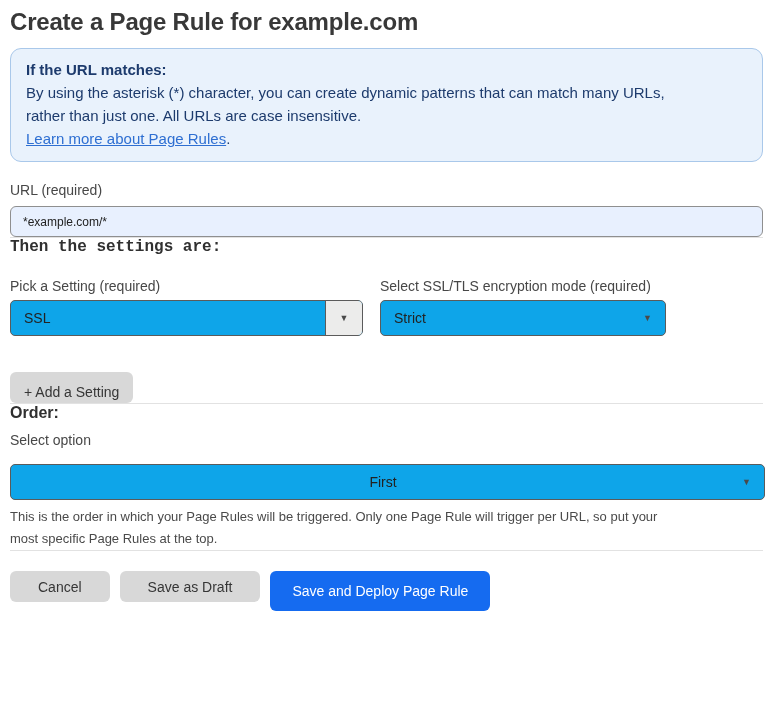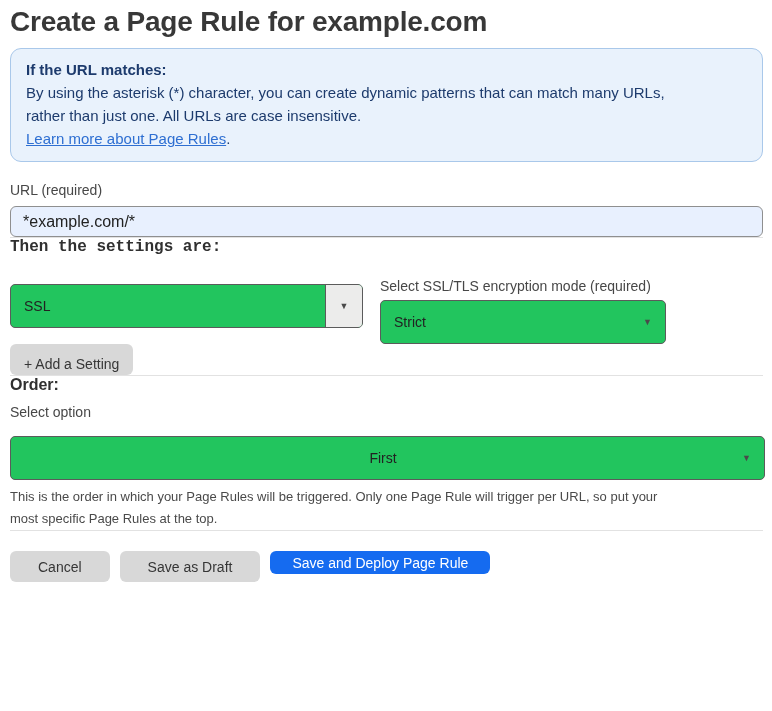--- a/index.html
+++ b/index.html
@@ -8,21 +8,21 @@
     height: 711px;
     background: #ffffff;
     font-family: "Liberation Sans", sans-serif;
     color: #333;
     overflow: hidden;
   }
   .page { padding: 8px 9px 0 10px; box-sizing: border-box; }
 
   h1.page-title {
     margin: 0;
-    font-size: 28px;
+    font-size: 24px;
     line-height: 28px;
     font-weight: 700;
     color: #383838;
     letter-spacing: -0.2px;
   }
 
   .info-box {
     margin-top: 12px;
     background: #e9f2fc;
     border: 1px solid #a9c8ea;
@@ -52,21 +52,21 @@
   .url-input {
     display: block;
     margin-top: 8px;
     width: 753px;
     height: 31px;
     box-sizing: border-box;
     background: #e8f0fe;
     border: 1px solid #8f8f8f;
     border-radius: 6px;
     padding: 0 12px;
-    font-size: 16px;
+    font-size: 12px;
     color: #222;
     font-family: "Liberation Sans", sans-serif;
   }
 
   hr.divider {
     border: none;
     border-top: 1px solid #e2e2e2;
     margin: 0;
   }
   .divider-1 { margin-top: 38px; }
@@ -84,23 +84,23 @@
   .order-heading { margin-top: 20px; }
 
   .settings-row { display: flex; margin-top: 22px; }
   .col-setting { width: 353px; margin-right: 17px; }
   .col-mode { width: 286px; }
 
   .select {
     display: flex;
     align-items: center;
     margin-top: 6px;
-    height: 44px;
+    height: 36px;
     box-sizing: border-box;
-    background: #22c55e;
+    background: #0ea5e9;
     border: 1px solid #5b5b5b;
     border-radius: 5px;
     font-size: 14px;
     color: #222;
     cursor: pointer;
   }
   .select-value { flex: 1; padding-left: 13px; }
   .arrow {
     font-size: 9px;
     color: #4a4a4a;
@@ -124,35 +124,35 @@
   }
   .gray-btn {
     height: 31px;
     background: #d8d8d8;
     border: none;
     border-radius: 6px;
     padding: 0 28px;
     font-size: 14px;
     color: #363636;
   }
-  .add-setting-btn { padding: 12px 14px; text-align: center; }
+  .add-setting-btn { margin-top: 36px; padding: 12px 14px; text-align: center; }
 
   .order-label { margin-top: 10px; }
   .order-select { margin-top: 16px; width: 755px; text-align: center; }
 
   .help-text {
     margin: 6px 0 0;
     font-size: 13px;
     line-height: 22px;
     color: #4a4a4a;
   }
 
   .footer { margin-top: 20px; display: flex; gap: 10px; }
   .primary-btn {
-    height: 23px;
+    height: 40px;
     background: #156bf0;
     border: none;
     border-radius: 6px;
     padding: 0 22px;
     font-size: 14px;
     color: #ffffff;
   }
 </style>
 </head>
 <body>
@@ -170,20 +170,21 @@
 
   <label class="field-label url-label">URL (required)</label>
   <input class="url-input" type="text" value="*example.com/*" style="">
 
   <hr class="divider divider-1">
 
   <h2 class="section-heading settings-heading">Then the settings are:</h2>
 
   <div class="settings-row">
     <div class="col-setting">
+      <label class="field-label">Pick a Setting (required)</label>
       <div class="select split-select">
         <span class="select-value">SSL</span>
         <span class="select-arrow-box">
           <span class="arrow">▼</span>
         </span>
       </div>
     </div>
     <div class="col-mode">
       <label class="field-label">Select SSL/TLS encryption mode (required)</label>
       <div class="select plain-select">

